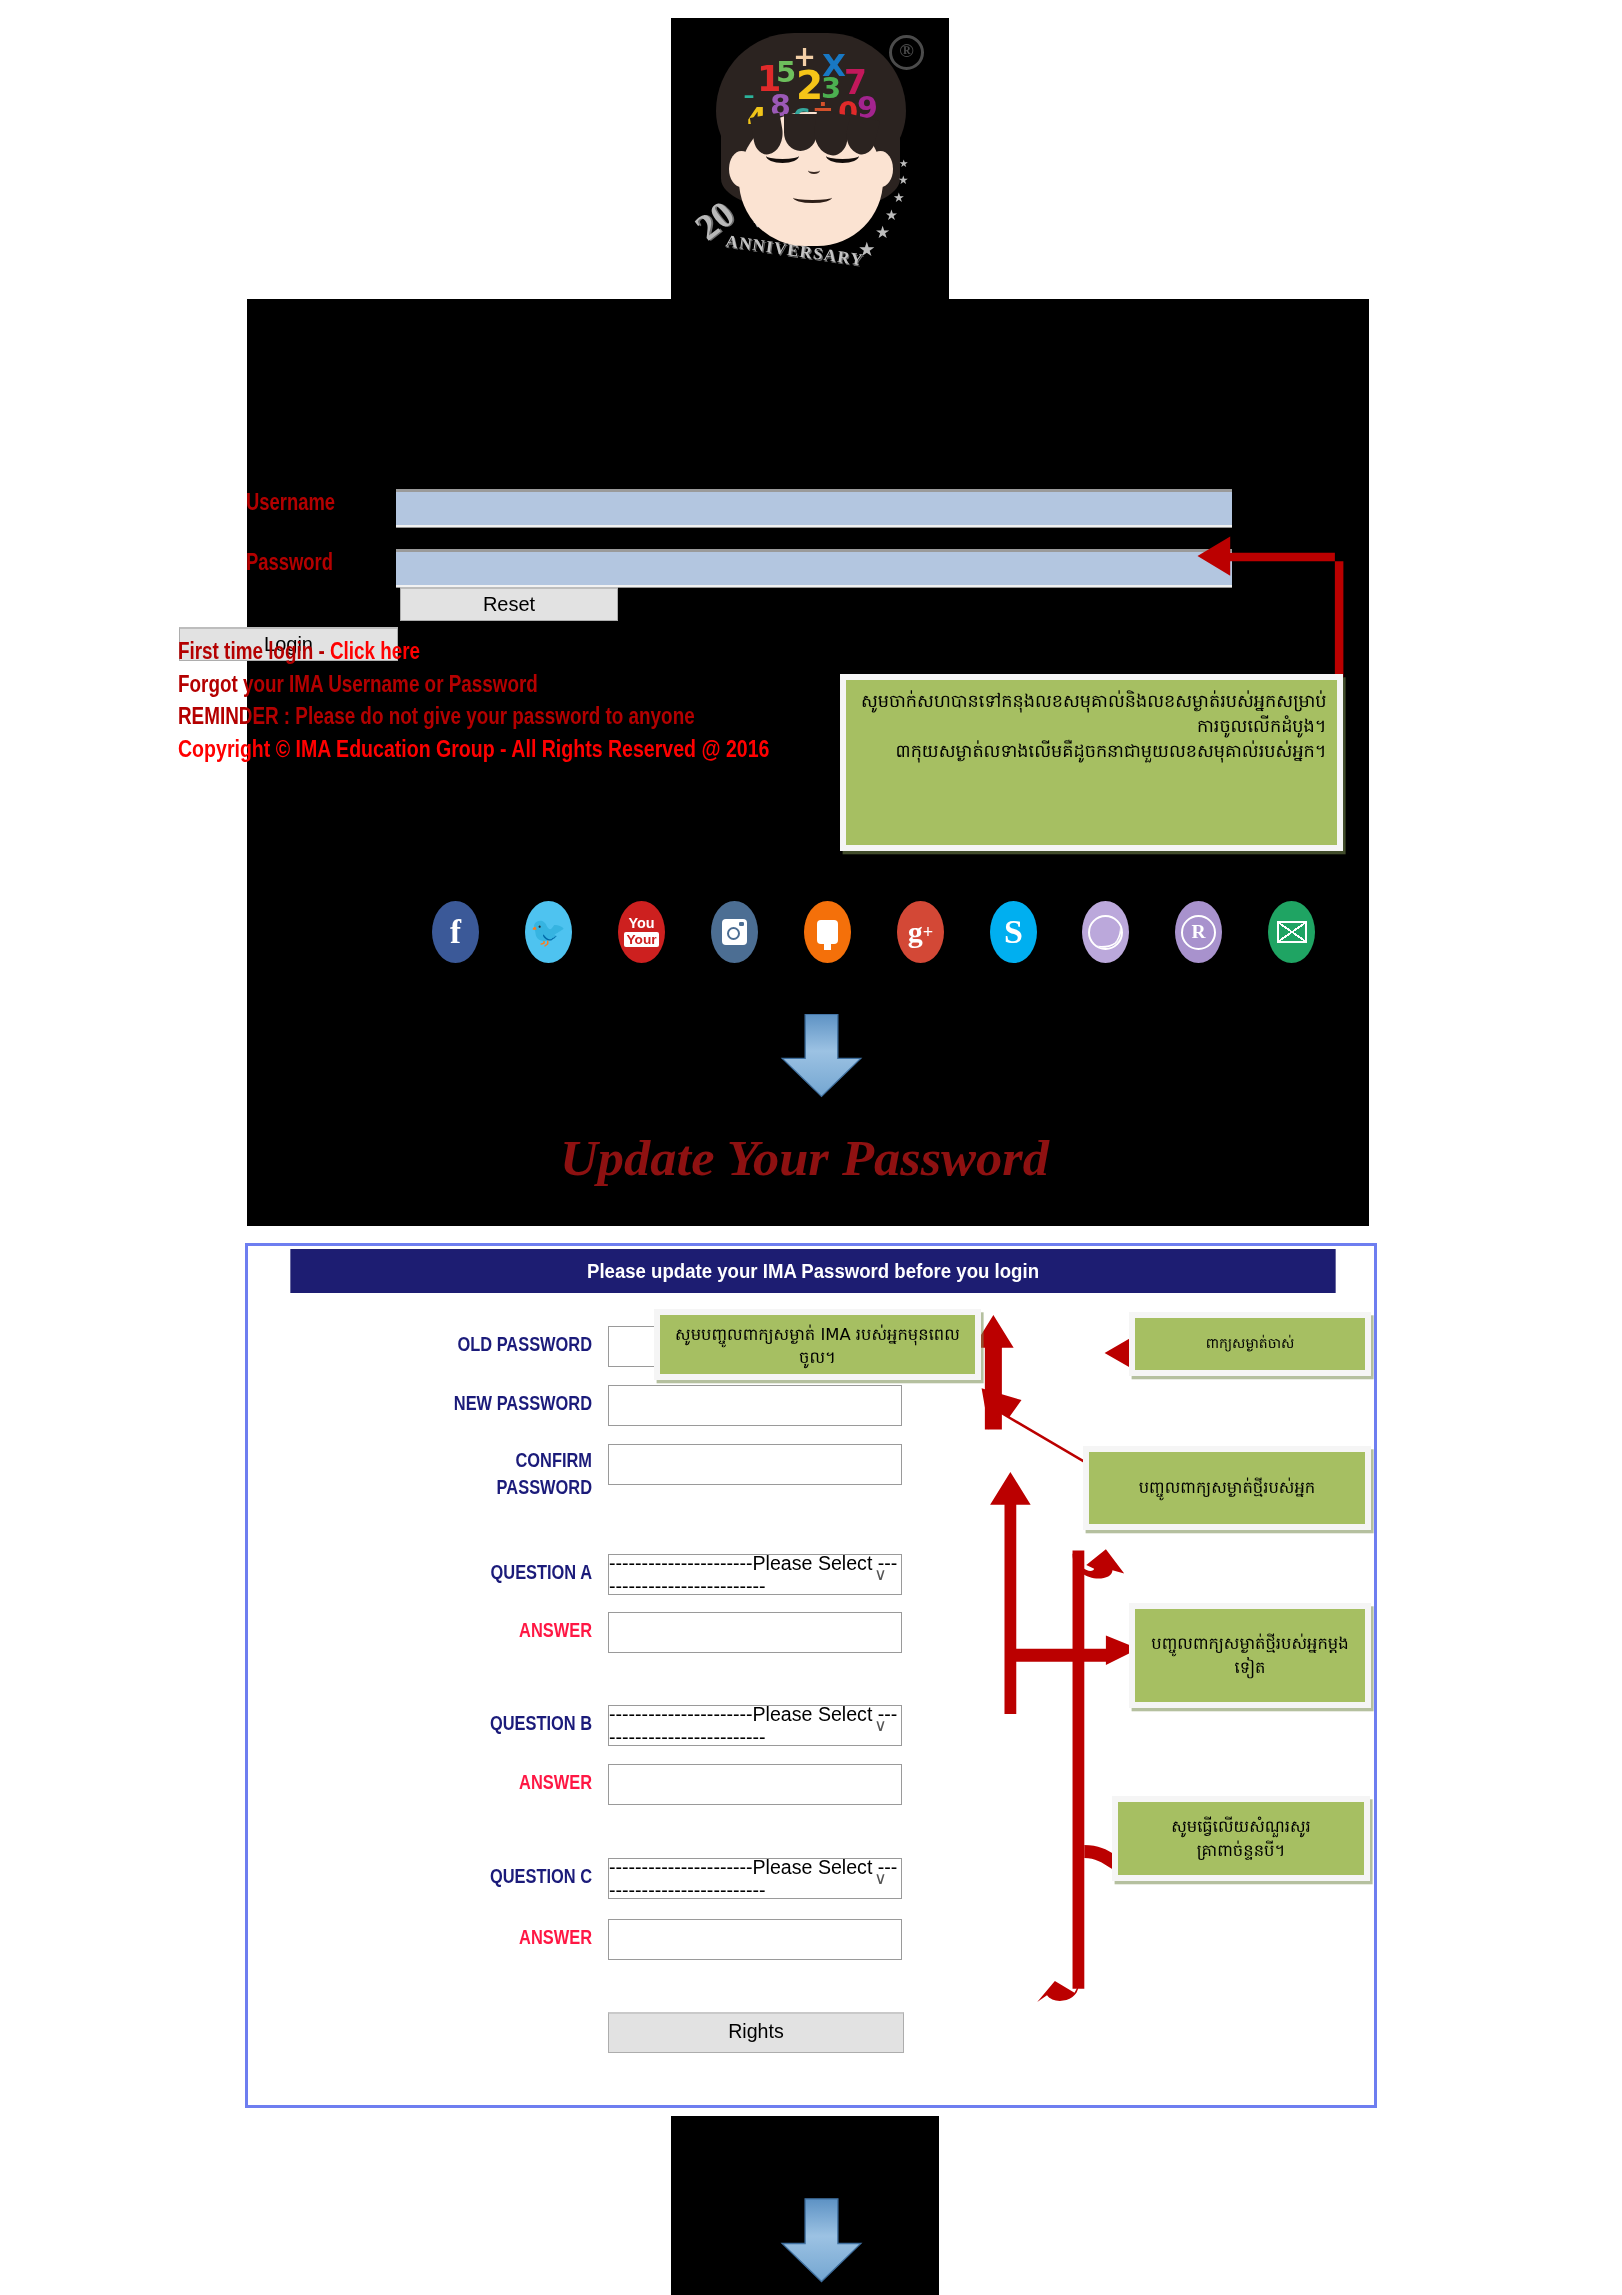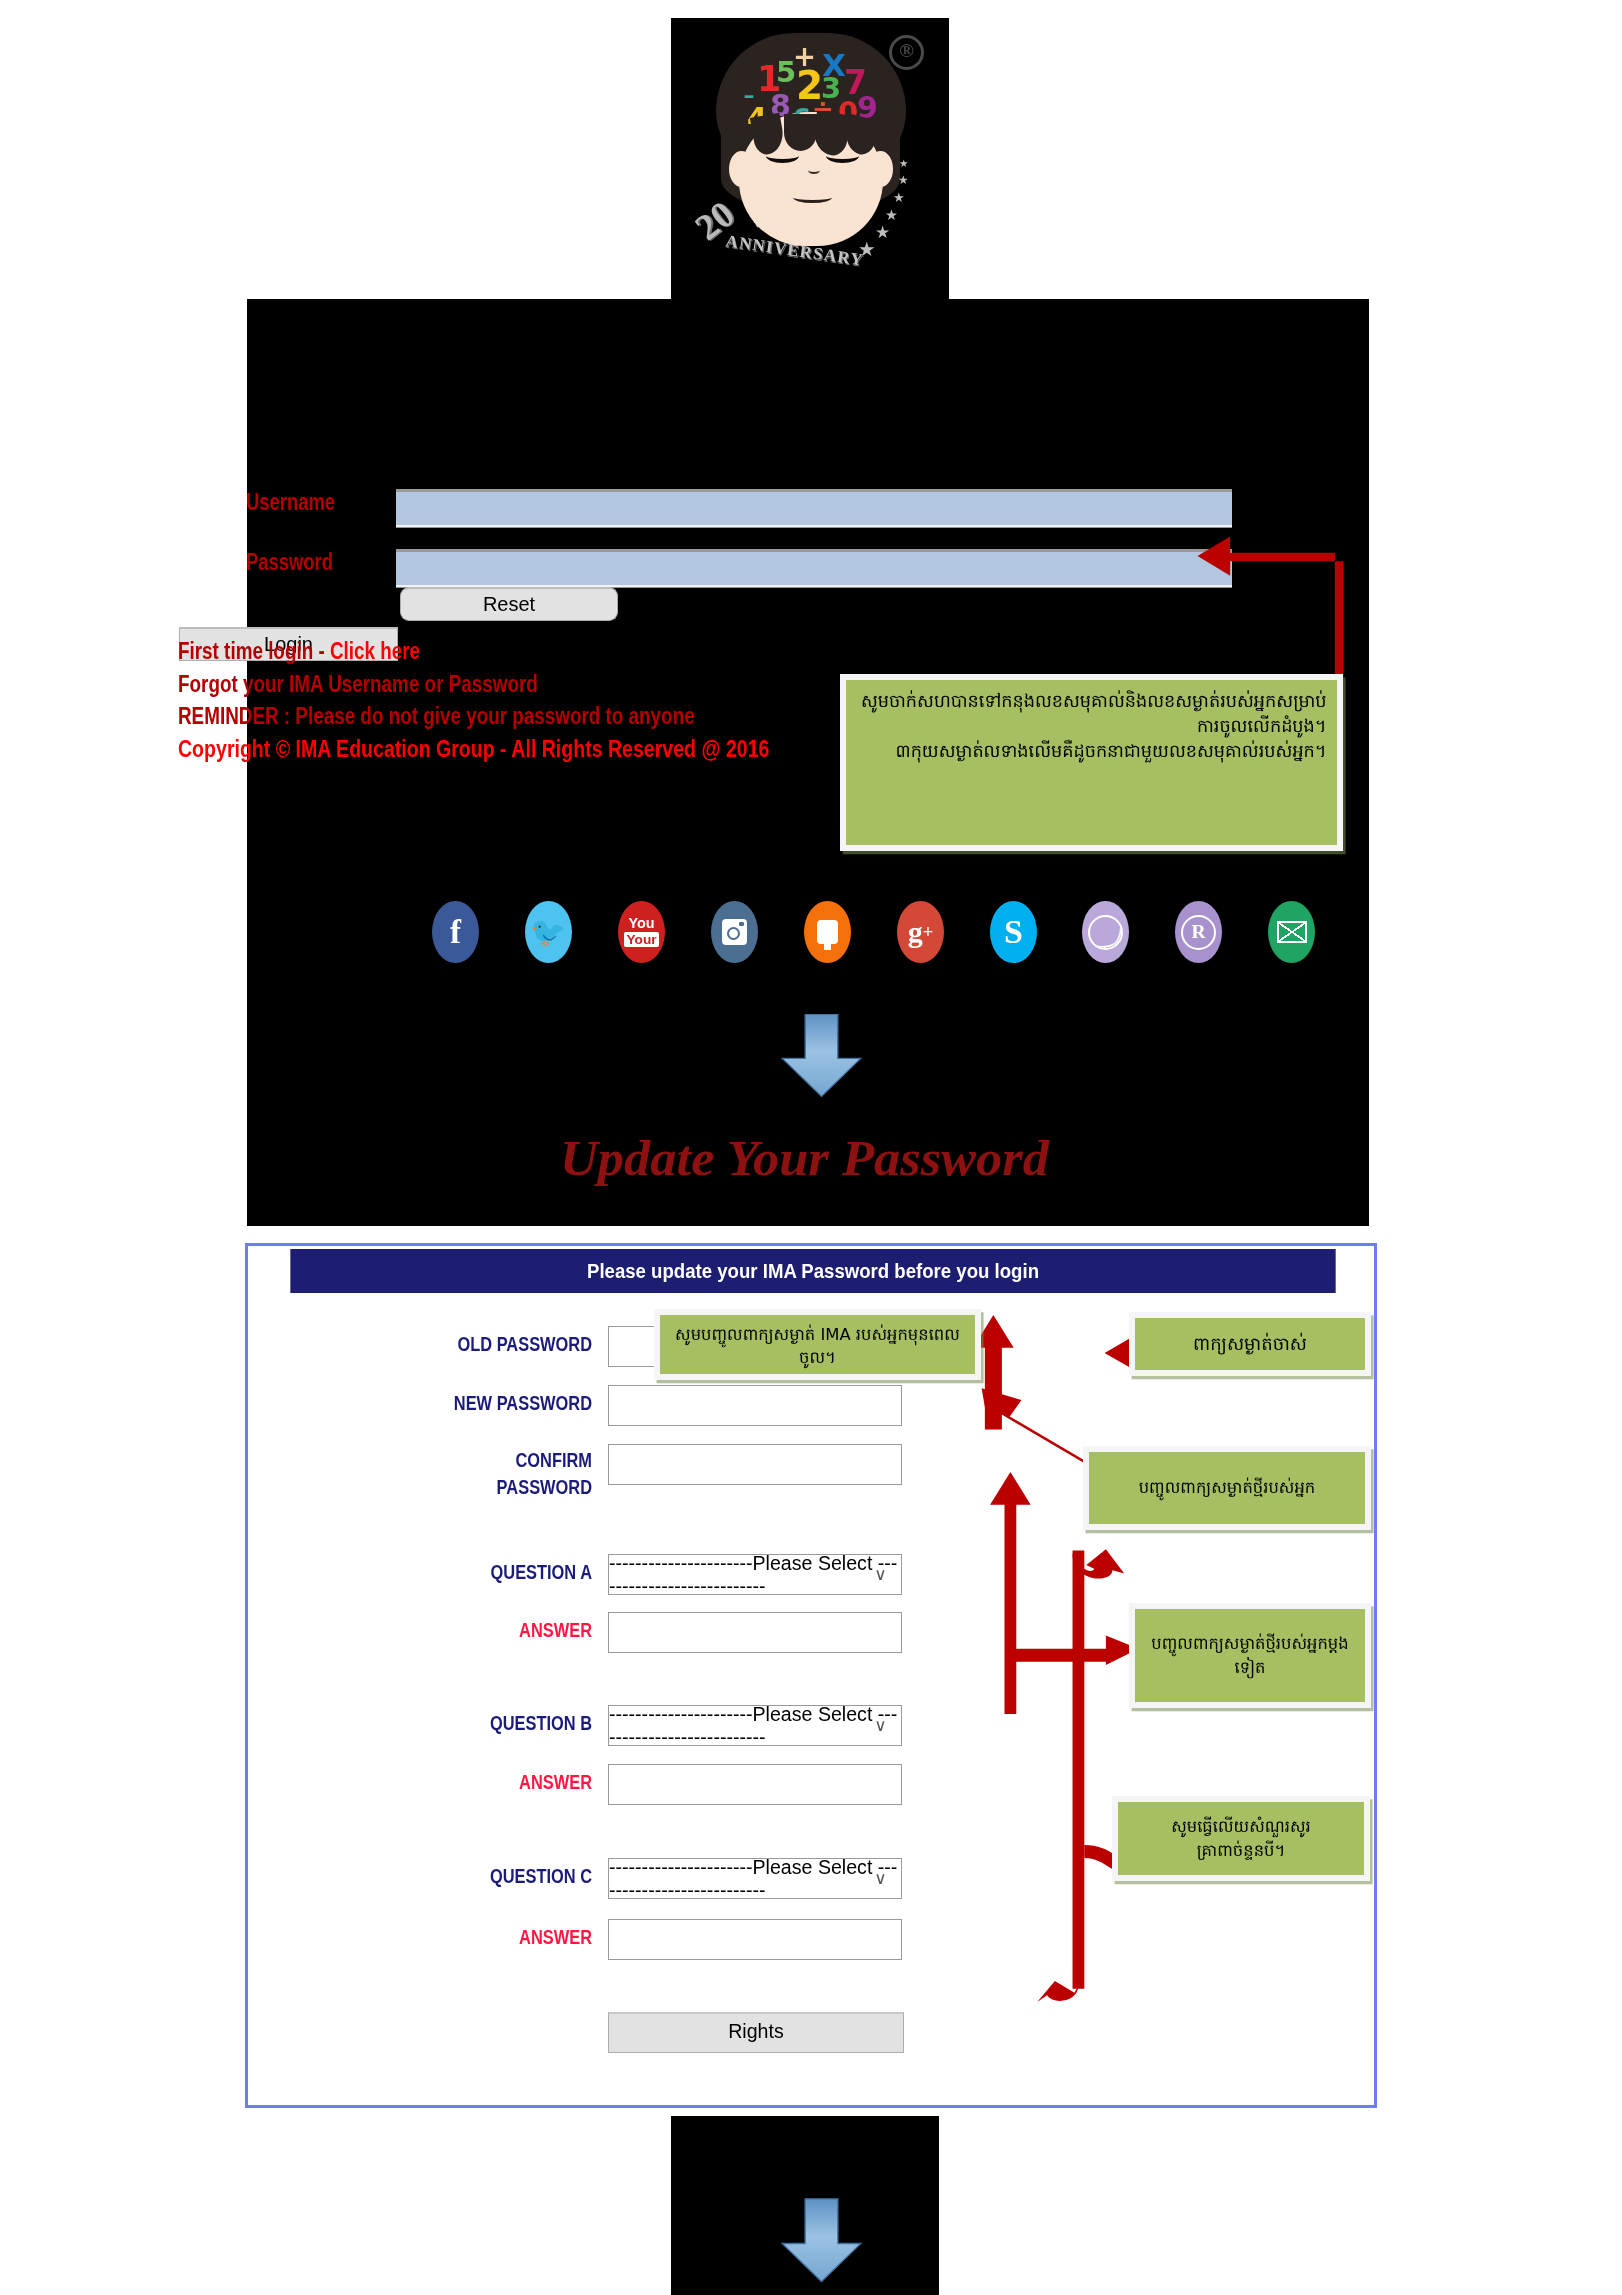--- a/index.html
+++ b/index.html
@@ -89,21 +89,21 @@
      height:38px;font-size:19.6px;text-align:center;line-height:35px;color:#000;
      font-family:"Liberation Sans Narrow","Liberation Sans",sans-serif;}
 
   
   .callout{position:absolute;background:#a6bf62;box-sizing:border-box;
      border:6.5px solid #f5f5f5;box-shadow:2.6px 3.3px 0 rgba(120,140,80,.55);
      color:#000;font-family:"DejaVu Sans","Liberation Sans",sans-serif;
      line-height:1.42;}
   .callout.big{font-size:17.7px;padding:9.2px 10.5px;}
   .callout.mid{font-size:16.4px;padding:7.9px 9.2px;text-align:center;}
-  .callout.sm{font-size:18px;padding:6.5px 7.9px;text-align:center;}
+  .callout.sm{font-size:14px;padding:6.5px 7.9px;text-align:center;}
 
   
   #anno{position:absolute;left:0;top:0;width:1623px;height:2295px;pointer-events:none;}
 
   
   #bottom-black{position:absolute;left:671px;top:2116px;width:268px;height:180px;background:#000;}
 </style>
 </head>
 <body>
 
@@ -159,21 +159,21 @@
     <span class="login-label">Username</span>
     <input class="login-input" type="text" value="" style="">
   </div>
 
   <div class="login-row" style="top:250px;">
     <span class="login-label">Password</span>
     <input class="login-input" type="password" value="" style="">
   </div>
 
   <div class="login-btn" style="left:-68px;top:288px;width:217px;margin-top:40px;">Login</div>
-  <div class="login-btn" style="left:153px;top:288px;width:216px;border-radius:9px;">Reset</div>
+  <div class="login-btn" style="left:153px;top:288px;width:216px;">Reset</div>
 
   <div class="note-red" style="left:-69px;top:339px;">
     <span>First time login - </span><span class="hl">Click here</span>
   </div>
   <div class="note-red" style="left:-69px;top:372px;">Forgot your IMA Username or Password</div>
   <div class="note-red" style="left:-69px;top:404px;">REMINDER : Please do not give your password to anyone</div>
   <div class="copyright" style="left:-69px;top:437px;">Copyright © IMA Education Group - All Rights Reserved @ 2016</div>
 </div>
 
 <div id="social-row">

